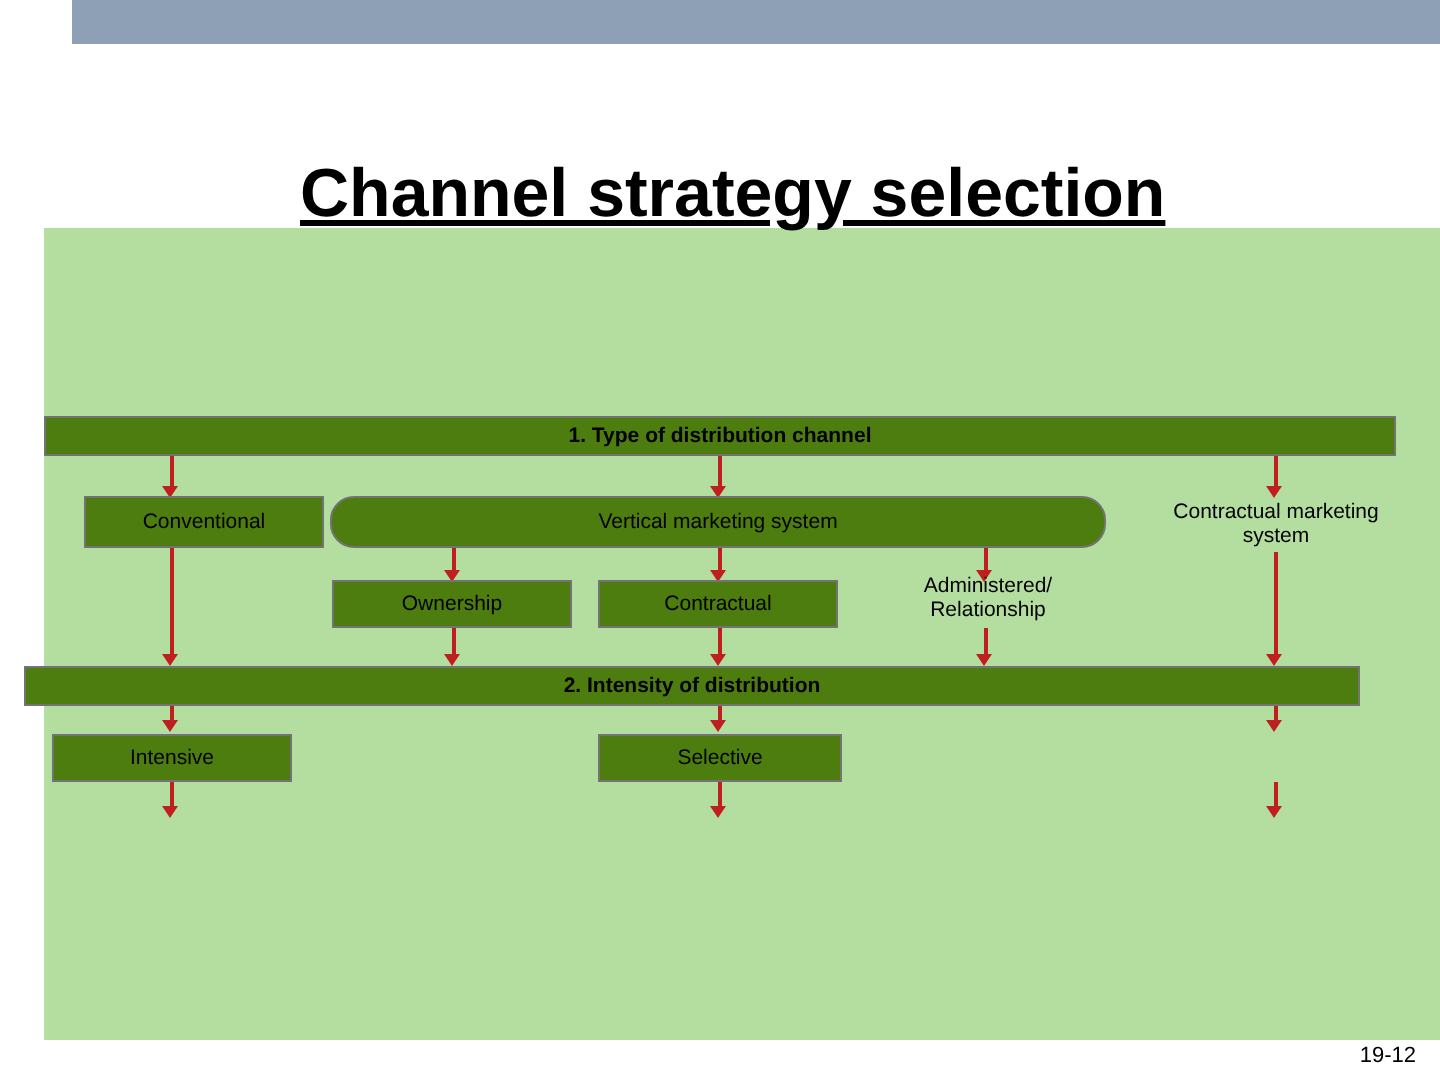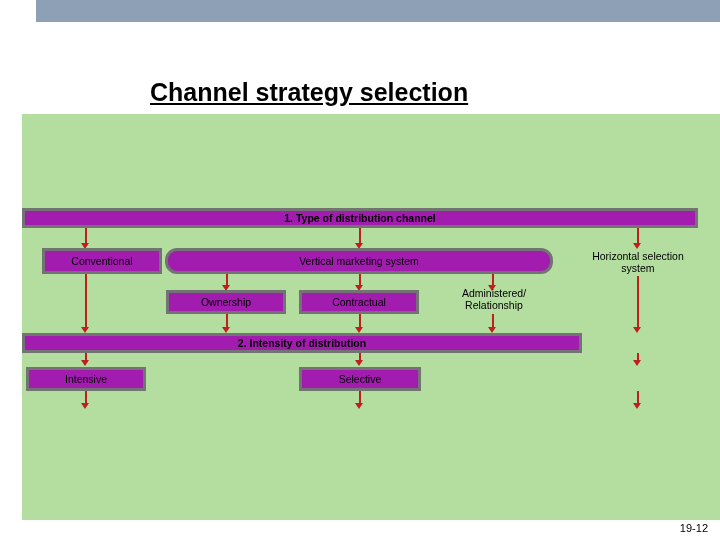--- a/index.html
+++ b/index.html
@@ -55,40 +55,40 @@
     position: absolute;
     left: 0; top: 520px;
     width: 720px; height: 20px;
     background: #ffffff;
   }
   .title {
     position: absolute;
     left: 150px;
     top: 78px;
     width: 430px;
-    font-size: 25px;
+    font-size: 34px;
     font-weight: bold;
     color: #000000;
     text-decoration: underline;
     letter-spacing: 0px;
     white-space: nowrap;
   }
   .page-num {
     position: absolute;
     right: 12px;
     bottom: 6px;
     font-size: 11px;
     color: #000000;
   }
 
   
   .box {
     position: absolute;
-    background: #a21caf;
-    border: 3px solid #737373;
+    background: #4d7c0f;
+    border: 1px solid #737373;
     box-sizing: border-box;
     display: flex;
     align-items: center;
     justify-content: center;
     font-size: 10.5px;
     color: #000000;
     text-align: center;
     line-height: 1.15;
   }
   .bar-label {
@@ -141,21 +141,21 @@
 
   <div class="box" style="left:26px; top:248px; width:120px; height:26px;margin-left:16px;">
     <span>Conventional</span>
   </div>
 
   <div class="box" style="left:165px; top:248px; width:388px; height:26px;border-radius:12px;">
     <span>Vertical marketing system</span>
   </div>
 
   <div class="box noborder" style="left:578px; top:248px; width:120px; height:28px; flex-direction:column;">
-    <span>Horizontal selection system</span>
+    <span>Contractual marketing system</span>
   </div>
 
   <div class="conn vline" style="left:226px; top:274px; height:14px;"></div>
   <div class="arrow-down" style="left:222px; top:285px;"></div>
 
   <div class="conn vline" style="left:359px; top:274px; height:14px;"></div>
   <div class="arrow-down" style="left:355px; top:285px;"></div>
 
   <div class="conn vline" style="left:492px; top:274px; height:14px;"></div>
   <div class="arrow-down" style="left:488px; top:285px;"></div>
@@ -180,21 +180,21 @@
 
   <div class="conn vline" style="left:359px; top:314px; height:16px;"></div>
   <div class="arrow-down" style="left:355px; top:327px;"></div>
 
   <div class="conn vline" style="left:492px; top:314px; height:16px;"></div>
   <div class="arrow-down" style="left:488px; top:327px;"></div>
 
   <div class="conn vline" style="left:637px; top:276px; height:54px;"></div>
   <div class="arrow-down" style="left:633px; top:327px;"></div>
 
-  <div class="box" style="left:22px; top:333px; width:560px; height:20px;text-align:right;">
+  <div class="box" style="left:12px; top:333px; width:668px; height:20px;text-align:right;">
     <span class="bar-label">2. Intensity of distribution</span>
   </div>
 
   <div class="conn vline" style="left:85px; top:353px; height:10px;"></div>
   <div class="arrow-down" style="left:81px; top:360px;"></div>
 
   <div class="conn vline" style="left:359px; top:353px; height:10px;"></div>
   <div class="arrow-down" style="left:355px; top:360px;"></div>
 
   <div class="conn vline" style="left:637px; top:353px; height:10px;"></div>

